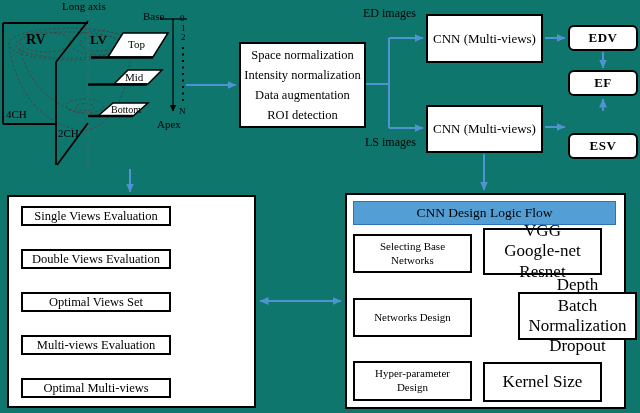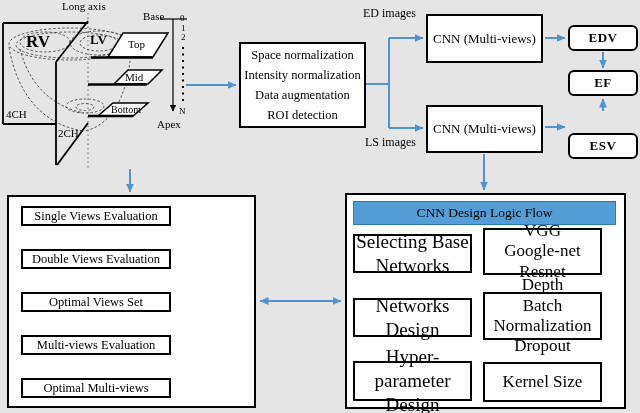--- a/index.html
+++ b/index.html
@@ -1,33 +1,33 @@
 <!DOCTYPE html>
 <html><head>
 <meta charset="utf-8">
 <style>
   html,body{margin:0;padding:0;background:#fff;}
-  .stage{position:relative;width:640px;height:413px;background:#e5e5e5;overflow:hidden;
+  .stage{position:relative;width:640px;height:413px;background:#0f766e;overflow:hidden;
          font-family:"Liberation Serif",serif;color:#000;}
   .stage svg{position:absolute;left:0;top:0;}
   .box{position:absolute;border:2px solid #000;background:#fff;display:flex;
        flex-direction:column;align-items:center;justify-content:center;
        text-align:right;line-height:1.2;box-sizing:border-box;}
   .round{border-radius:6px;font-weight:bold;font-size:13px;letter-spacing:.5px;}
   .panel{position:absolute;border:2px solid #000;background:#fff;box-sizing:border-box;}
   .bluebox{position:absolute;background:#549ed6;border:1px solid #2e75b6;box-sizing:border-box;
            display:flex;flex-direction:column;align-items:center;justify-content:center;
            text-align:center;color:#000;}
   .lbl{position:absolute;white-space:nowrap;}
   .step{position:absolute;left:21px;width:150px;height:20px;border:2px solid #000;background:#fff;
         box-sizing:border-box;display:flex;align-items:center;justify-content:center;
         font-size:12.5px;white-space:nowrap;}
   .rp-left{position:absolute;left:353px;width:119px;border:2px solid #000;background:#fff;
            box-sizing:border-box;display:flex;flex-direction:column;align-items:center;
-           justify-content:center;text-align:center;font-size:19px;line-height:1.25;}
+           justify-content:center;text-align:center;font-size:11px;line-height:1.25;}
   .rp-right{position:absolute;left:483px;width:119px;border:2px solid #000;background:#fff;
             box-sizing:border-box;display:flex;flex-direction:column;align-items:center;
             justify-content:center;text-align:center;font-size:17px;line-height:1.2;}
   .small{font-size:11px;}
   .tick{position:absolute;font-size:9px;}
   span{display:block;}
 </style>
 </head>
 <body>
 
@@ -98,21 +98,21 @@
       <path d="M95,356 V373" marker-end="url(#ab)"></path>
       <path d="M411,274 V294" marker-end="url(#ab)"></path>
       <path d="M411,338 V357" marker-end="url(#ab)"></path>
       <path d="M474,253 H493" marker-end="url(#ab)"></path>
       <path d="M474,317 H493" marker-end="url(#ab)"></path>
       <path d="M474,381 H493" marker-end="url(#ab)"></path>
     </g>
   </svg>
 
   <span class="lbl small" style="left:62px;top:0px;">Long axis</span>
-  <span class="lbl" style="left:26px;top:32px;font-weight:bold;font-size:17px;">RV</span>
+  <span class="lbl" style="left:26px;top:32px;font-weight:bold;font-size:14px;">RV</span>
   <span class="lbl" style="left:90px;top:32px;font-weight:bold;font-size:13px;">LV</span>
   <span class="lbl small" style="left:6px;top:108px;">4CH</span>
   <span class="lbl small" style="left:58px;top:127px;">2CH</span>
   <span class="lbl small" style="left:143px;top:10px;">Base</span>
   <span class="lbl small" style="left:157px;top:118px;">Apex</span>
   <span class="lbl small" style="left:128px;top:38px;">Top</span>
   <span class="lbl small" style="left:125px;top:71px;">Mid</span>
   <span class="lbl" style="left:111px;top:104px;font-size:10px;">Bottom</span>
   <span class="tick" style="left:180px;top:13px;">0</span>
   <span class="tick" style="left:181px;top:23px;">1</span>
@@ -177,21 +177,21 @@
   </div>
   <div class="rp-right" style="top:228px;height:47px;">
     <span>VGG</span>
     <span>Google-net</span>
     <span>Resnet</span>
   </div>
 
   <div class="rp-left" style="top:298px;height:39px;">
     <span>Networks Design</span>
   </div>
-  <div class="rp-right" style="top:292px;height:48px;">
+  <div class="rp-right" style="top:292px;height:48px;margin-left:35px;">
     <span>Depth</span>
     <span>Batch Normalization</span>
     <span>Dropout</span>
   </div>
 
   <div class="rp-left" style="top:361px;height:40px;">
     <span>Hyper-parameter</span>
     <span>Design</span>
   </div>
   <div class="rp-right" style="top:362px;height:40px;align-items:center;">

